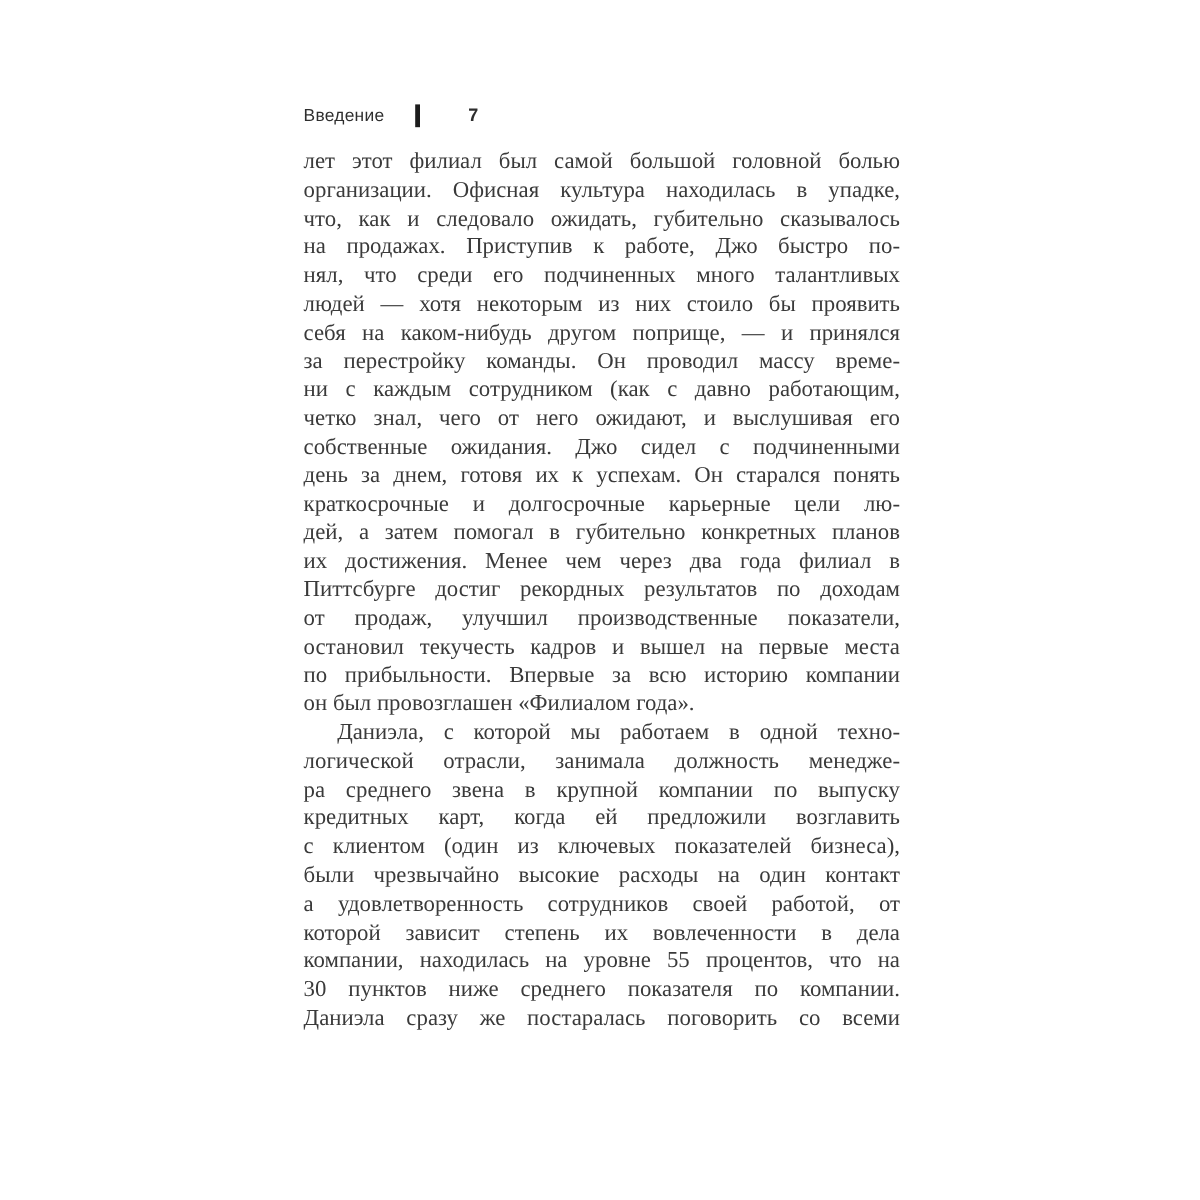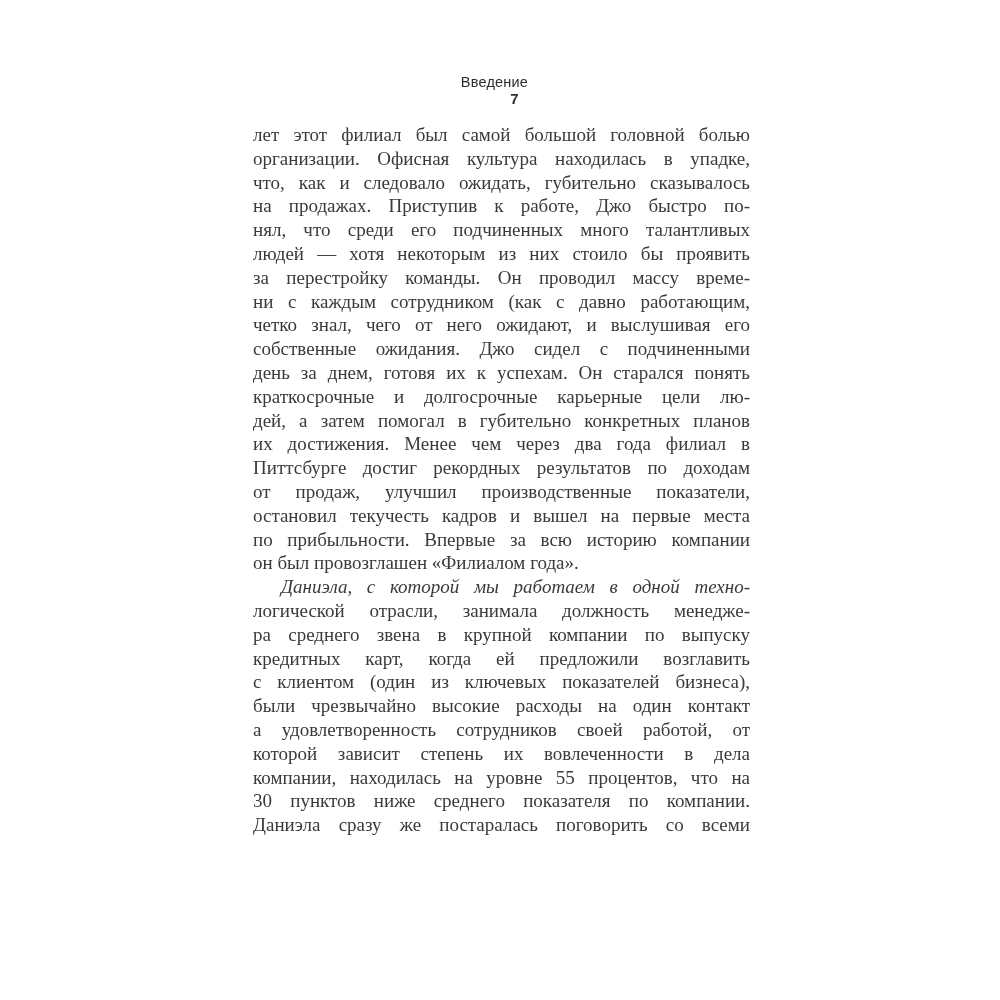--- a/index.html
+++ b/index.html
@@ -21,25 +21,23 @@
   .content {
     position: absolute;
     left: 253px;
     top: 0;
     width: 497px;
   }
   .running-head {
     margin-top: 86px;
     height: 21px;
     display: flex;
-    justify-content: flex-end;
     align-items: center;
     padding-right: 14px;
     font-family: "Liberation Sans", sans-serif;
-    flex-direction: column;
   }
   .running-head .section-title {
     font-size: 14.5px;
     color: var(--header-text);
     letter-spacing: 0.2px;
   }
   .running-head .divider-bar {
     width: 4px;
     height: 19px;
     background: var(--divider);
@@ -60,21 +58,20 @@
   .line {
     text-align: justify;
     text-align-last: justify;
     white-space: normal;
   }
   .line.para-end {
     text-align-last: left;
   }
   .para.indent .line:first-child {
     text-indent: 28px;
-    font-style: italic;
   }
 </style>
 </head>
 <body>
 
 <div class="page">
   <div class="content">
 
     <div class="running-head">
       <span class="section-title">Введение</span>
@@ -84,20 +81,21 @@
 
     <div class="page-body">
 
     <div class="para">
           <div class="line">лет этот филиал был самой большой головной болью</div>
           <div class="line">организации. Офисная культура находилась в упадке,</div>
           <div class="line">что, как и следовало ожидать, губительно сказывалось</div>
           <div class="line">на продажах. Приступив к работе, Джо быстро по-</div>
           <div class="line">нял, что среди его подчиненных много талантливых</div>
           <div class="line">людей — хотя некоторым из них стоило бы проявить</div>
+          <div class="line">себя на каком-нибудь другом поприще, — и принялся</div>
           <div class="line">за перестройку команды. Он проводил массу време-</div>
           <div class="line">ни с каждым сотрудником (как с давно работающим,</div>
           <div class="line">четко знал, чего от него ожидают, и выслушивая его</div>
           <div class="line">собственные ожидания. Джо сидел с подчиненными</div>
           <div class="line">день за днем, готовя их к успехам. Он старался понять</div>
           <div class="line">краткосрочные и долгосрочные карьерные цели лю-</div>
           <div class="line">дей, а затем помогал в губительно конкретных планов</div>
           <div class="line">их достижения. Менее чем через два года филиал в</div>
           <div class="line">Питтсбурге достиг рекордных результатов по доходам</div>
           <div class="line">от продаж, улучшил производственные показатели,</div>

